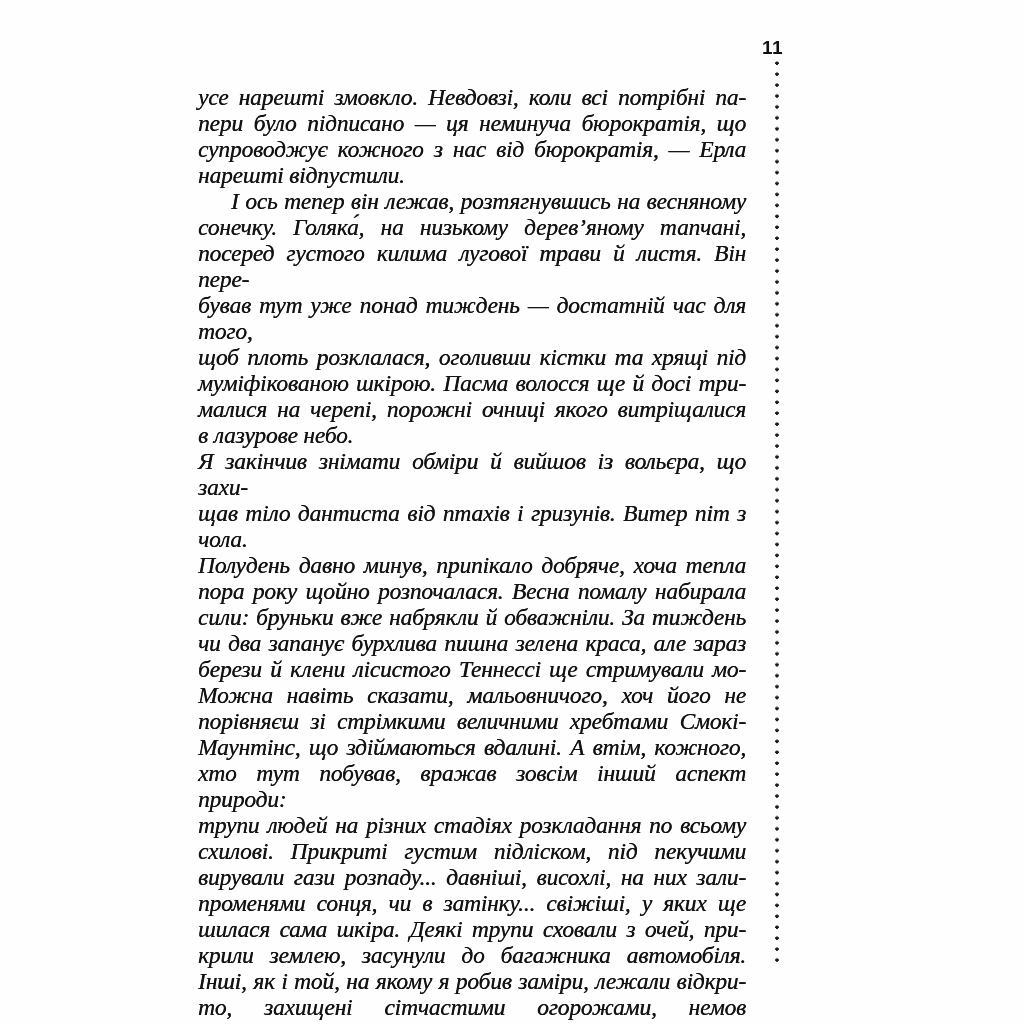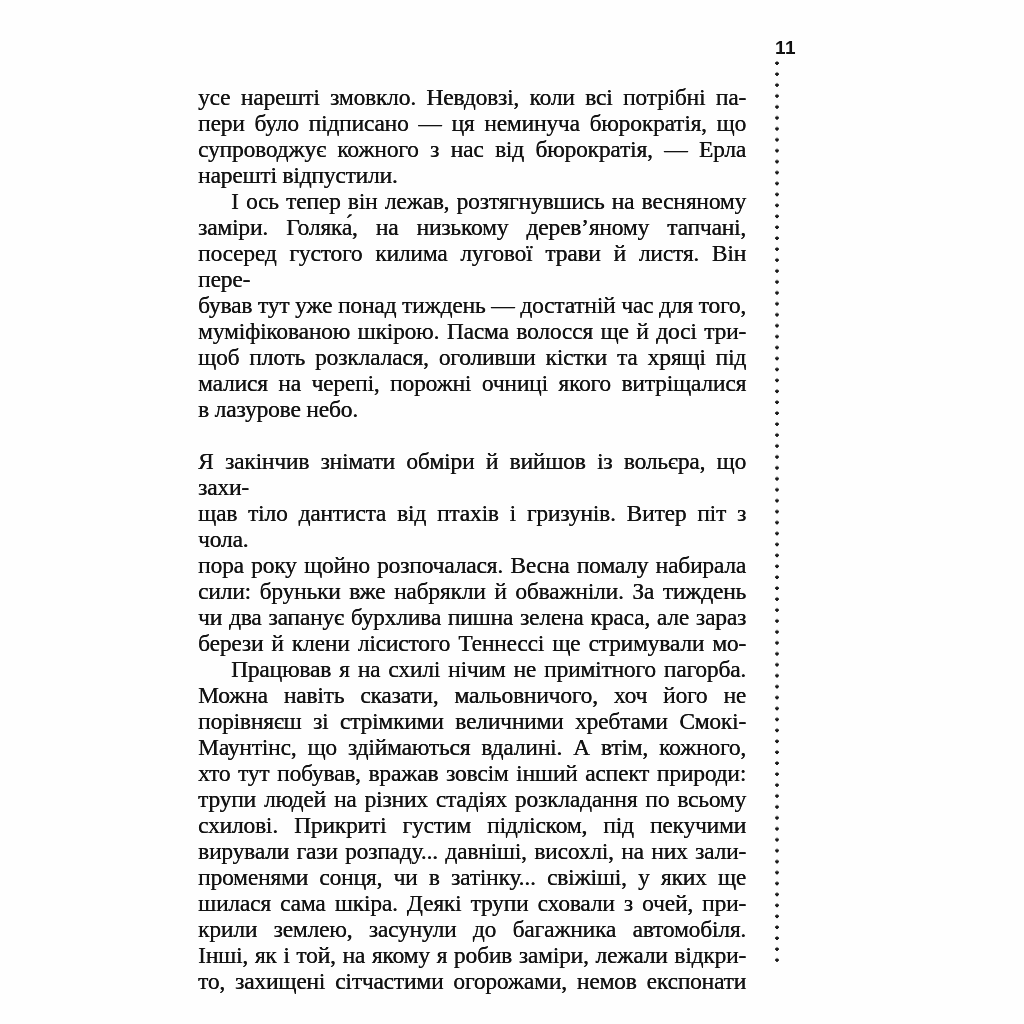--- a/index.html
+++ b/index.html
@@ -15,21 +15,21 @@
     inset: 0;
     background: #fefefe;
     font-family: "Liberation Serif", "DejaVu Serif", serif;
     color: #131313;
   }
   .page-number {
     position: absolute;
     top: 37px;
     left: 762px;
     width: 34px;
-    text-align: right;
+    text-align: left;
     font-family: "Liberation Sans", "DejaVu Sans", sans-serif;
     font-weight: 700;
     font-size: 19px;
     letter-spacing: 0.5px;
     color: #101010;
   }
   .dotted-rule {
     position: absolute;
     left: 775px;
     top: 61px;
@@ -43,62 +43,63 @@
     position: absolute;
     left: 198px;
     top: 84px;
     width: 548px;
     font-size: 23.5px;
     line-height: 26px;
     letter-spacing: -0.2px;
     text-shadow: 0.3px 0 0 currentColor;
   }
   .paragraph { margin: 0; }
-  .paragraph.section-gap { margin-top: 26px; }
+  .paragraph.section-gap { }
   .line {
     text-align: justify;
     text-align-last: justify;
     white-space: normal;
+    font-style: italic;
   }
   .line.last { text-align-last: left; }
   .line.indent { padding-left: 33px; }
 </style>
 </head>
 <body>
 
 <div class="page">
   <div class="page-number">11</div>
   <div class="dotted-rule"></div>
   <div class="text-block">
       <div class="paragraph">
         <div class="line">усе нарешті змовкло. Невдовзі, коли всі потрібні па-</div>
         <div class="line">пери було підписано — ця неминуча бюрократія, що</div>
         <div class="line">супроводжує кожного з нас від бюрократія, — Ерла</div>
         <div class="line last">нарешті відпустили.</div>
       </div>
       <div class="paragraph">
         <div class="line indent">І ось тепер він лежав, розтягнувшись на весняному</div>
-        <div class="line">заміри. Голяка́, на низькому дерев’яному тапчані,</div>
+        <div class="line">сонечку. Голяка́, на низькому дерев’яному тапчані,</div>
         <div class="line">посеред густого килима лугової трави й листя. Він пере-</div>
         <div class="line">бував тут уже понад тиждень — достатній час для того,</div>
+        <div class="line">щоб плоть розклалася, оголивши кістки та хрящі під</div>
         <div class="line">муміфікованою шкірою. Пасма волосся ще й досі три-</div>
-        <div class="line">щоб плоть розклалася, оголивши кістки та хрящі під</div>
         <div class="line">малися на черепі, порожні очниці якого витріщалися</div>
         <div class="line last">в лазурове небо.</div>
       </div>
       <div class="paragraph section-gap">
         <div class="line">Я закінчив знімати обміри й вийшов із вольєра, що захи-</div>
         <div class="line">щав тіло дантиста від птахів і гризунів. Витер піт з чола.</div>
+        <div class="line">Полудень давно минув, припікало добряче, хоча тепла</div>
         <div class="line">пора року щойно розпочалася. Весна помалу набирала</div>
         <div class="line">сили: бруньки вже набрякли й обважніли. За тиждень</div>
         <div class="line">чи два запанує бурхлива пишна зелена краса, але зараз</div>
         <div class="line">берези й клени лісистого Теннессі ще стримували мо-</div>
       </div>
       <div class="paragraph">
-        <div class="line indent">Працював я на схилі нічим не примітного пагорба.</div>
         <div class="line">Можна навіть сказати, мальовничого, хоч його не</div>
         <div class="line">порівняєш зі стрімкими величними хребтами Смокі-</div>
         <div class="line">Маунтінс, що здіймаються вдалині. А втім, кожного,</div>
         <div class="line">хто тут побував, вражав зовсім інший аспект природи:</div>
         <div class="line">трупи людей на різних стадіях розкладання по всьому</div>
         <div class="line">схилові. Прикриті густим підліском, під пекучими</div>
         <div class="line">вирували гази розпаду... давніші, висохлі, на них зали-</div>
         <div class="line">променями сонця, чи в затінку... свіжіші, у яких ще</div>
         <div class="line">шилася сама шкіра. Деякі трупи сховали з очей, при-</div>
         <div class="line">крили землею, засунули до багажника автомобіля.</div>

